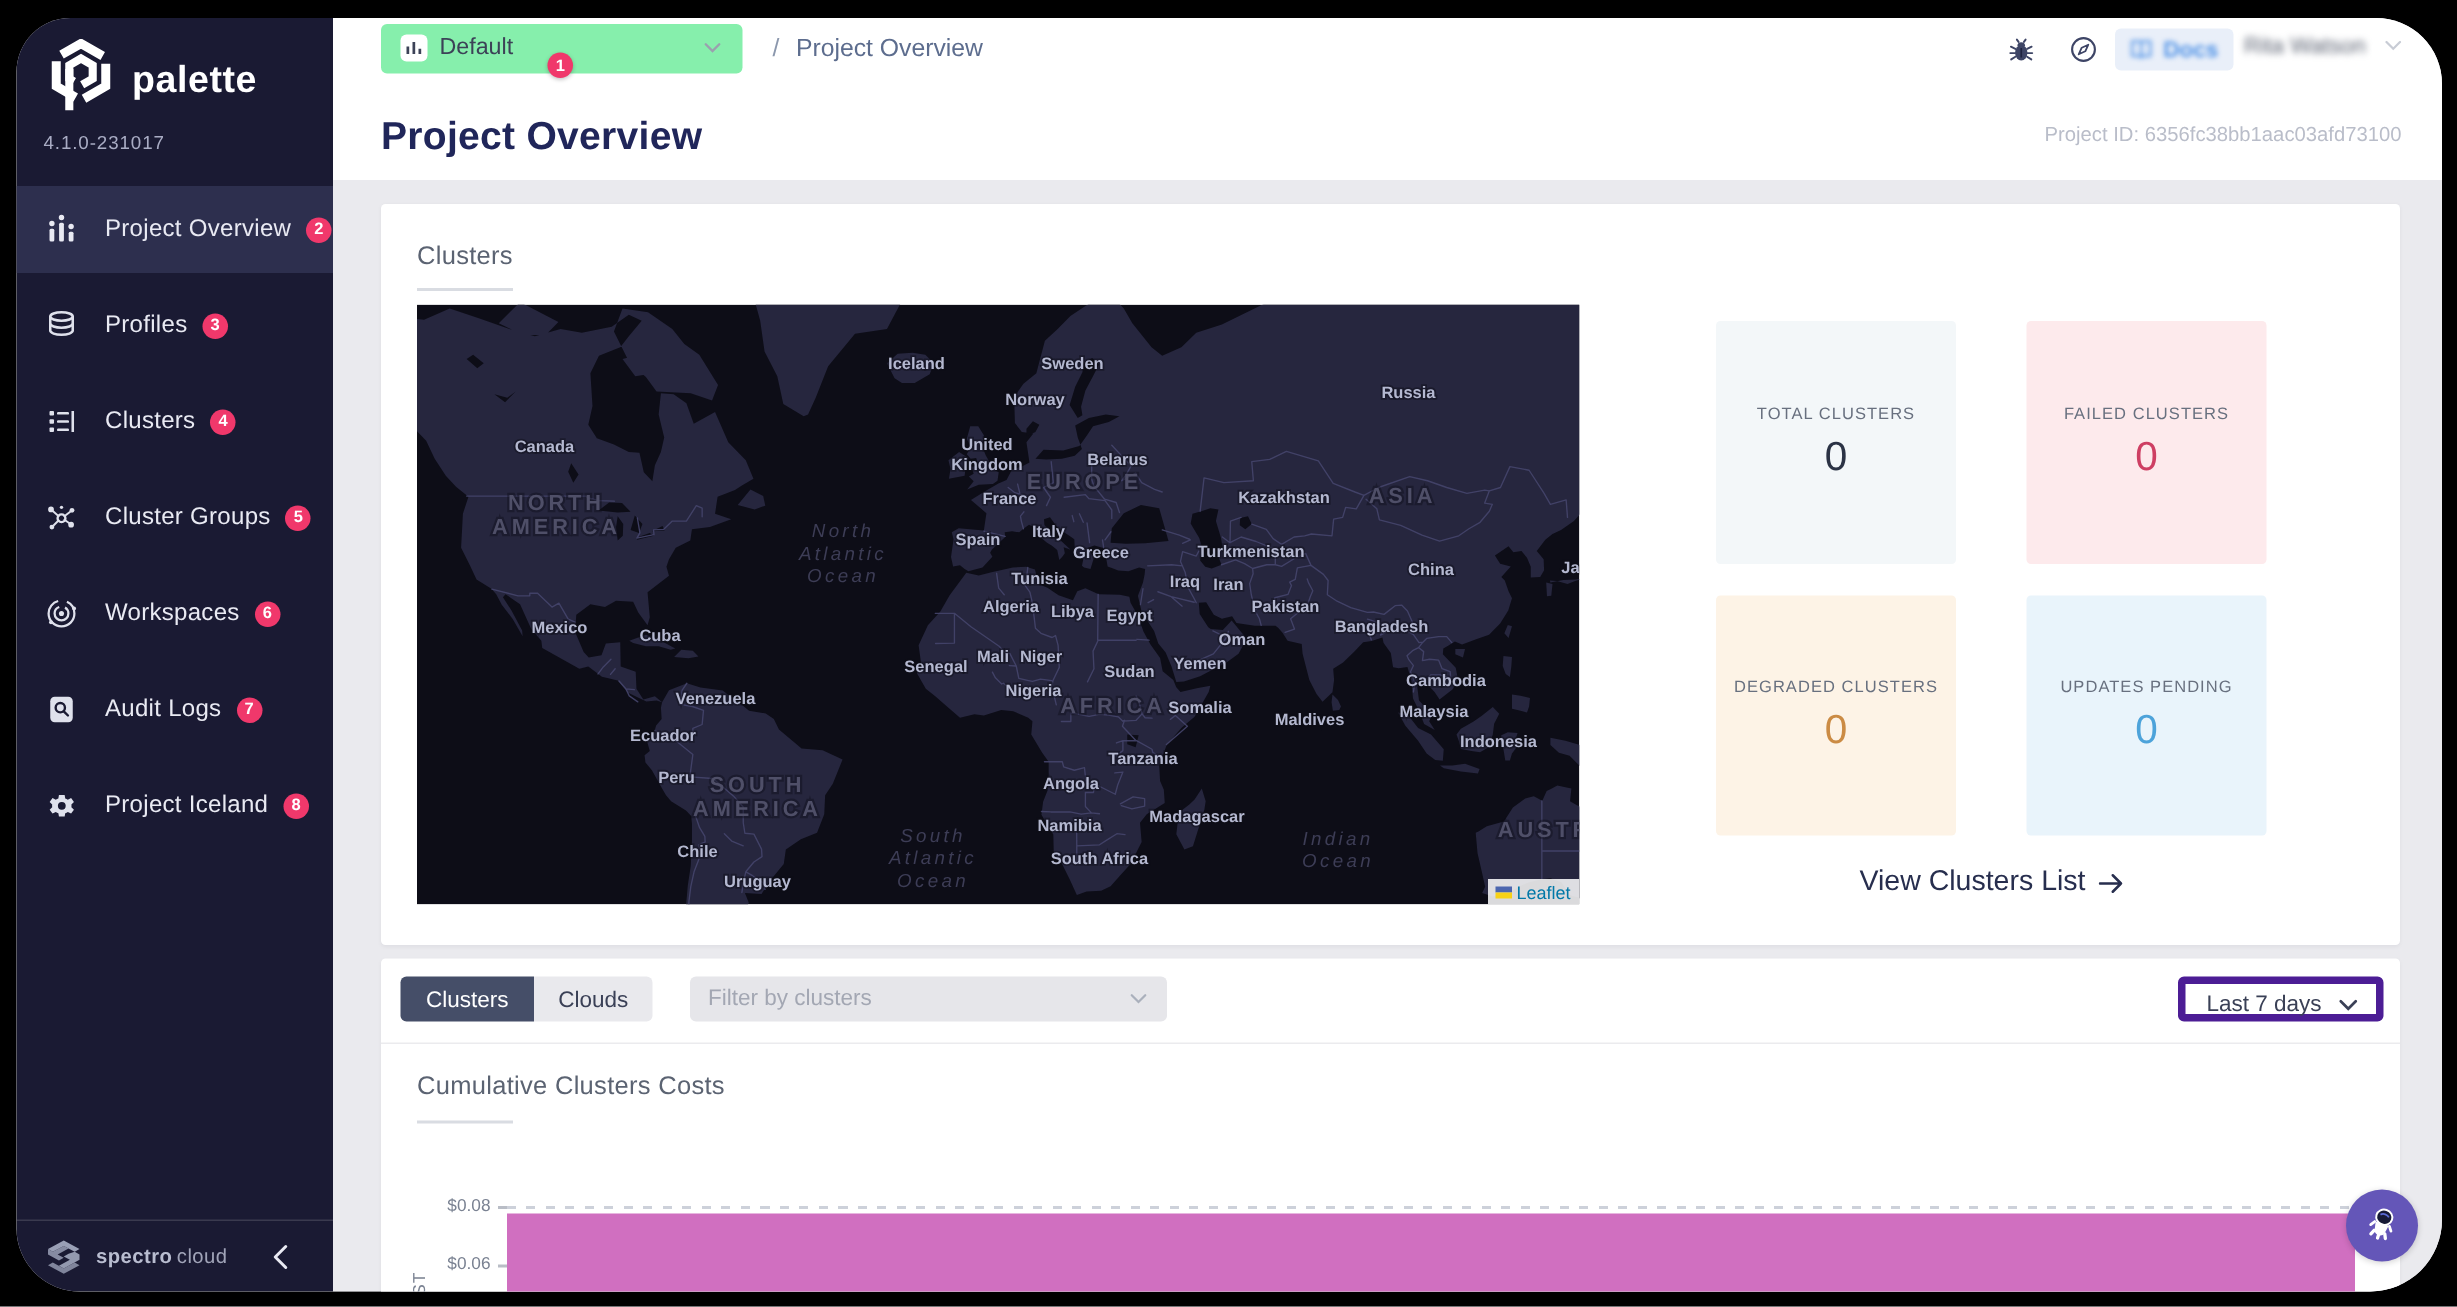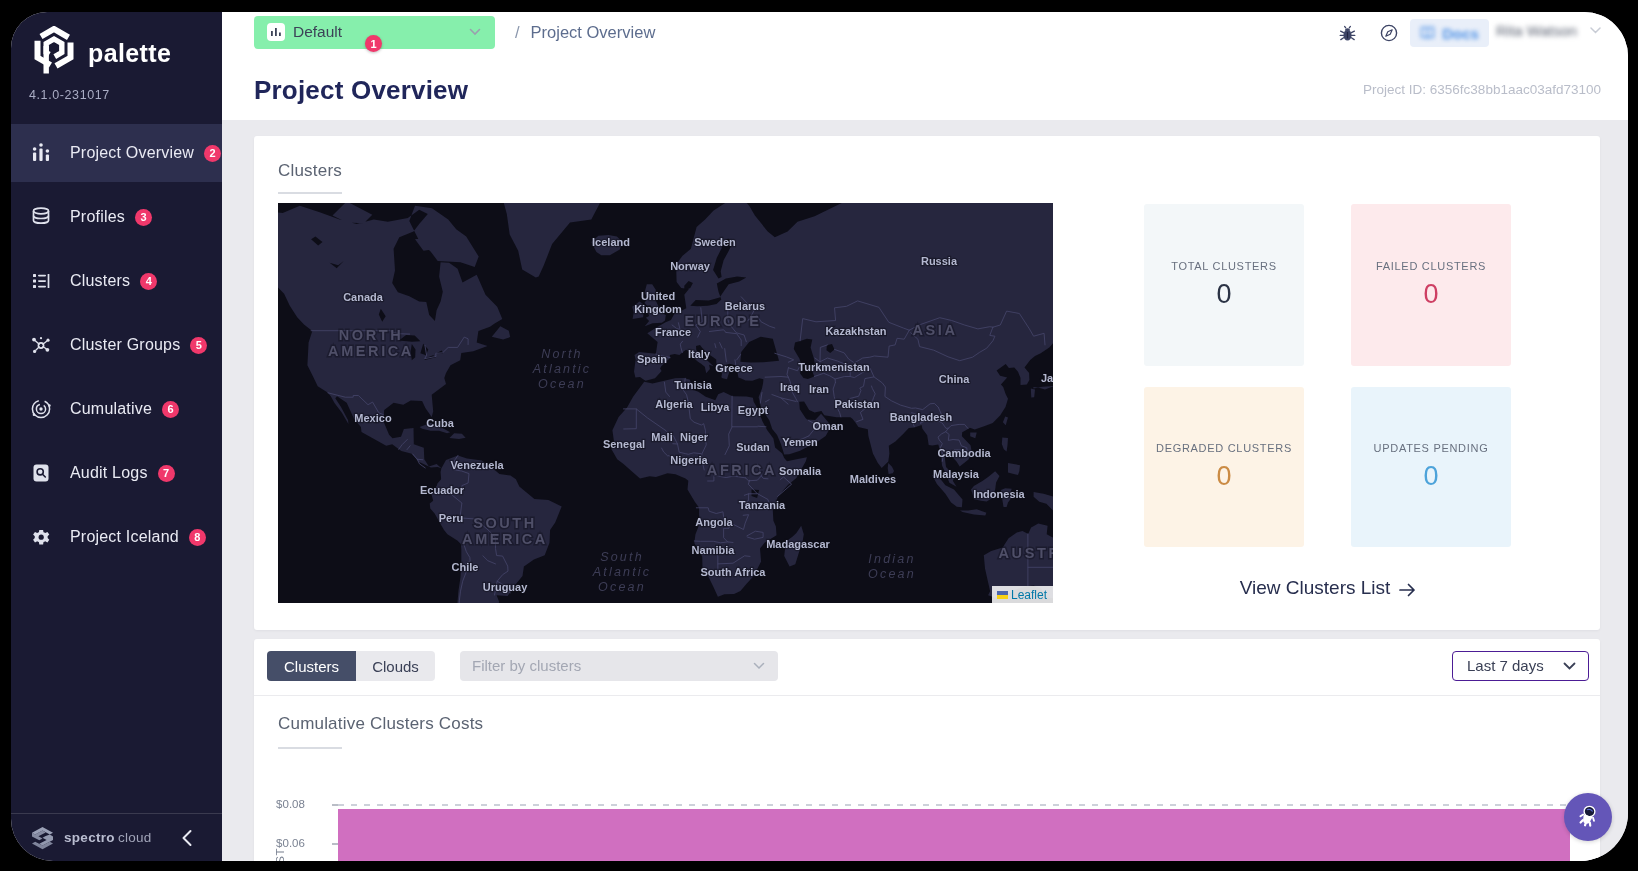--- a/index.html
+++ b/index.html
@@ -57,49 +57,49 @@
 .h3-rule { position:absolute; left:24px; width:64px; height:2px; background:#d9dce2; }
 
 
 .card-map .card-h3 { top:25px; }
 .card-map .h3-rule { top:56px; }
 .map-wrap { position:absolute; left:24px; top:67px; width:775px; height:400px; overflow:hidden; }
 .lbl-country { fill:#b4b8d0; font-size:11px; font-weight:600; text-anchor:middle; paint-order:stroke; stroke:#0d0d17; stroke-width:2.4px; stroke-opacity:.45; font-family:"Liberation Sans",sans-serif; }
 .lbl-continent { fill:#4f4f68; font-size:14.5px; font-weight:700; letter-spacing:2.6px; text-anchor:middle; paint-order:stroke; stroke:#0d0d17; stroke-width:3px; stroke-opacity:.4; font-family:"Liberation Sans",sans-serif; }
 .lbl-ocean { fill:#3d3d56; font-size:12.5px; font-style:italic; letter-spacing:2.2px; text-anchor:middle; font-family:"Liberation Sans",sans-serif; }
 .lbl-attr { fill:#0078a8; font-size:12px; font-family:"Liberation Sans",sans-serif; }
-.stats { position:absolute; left:890px; top:68px; width:368px; display:grid; grid-template-columns:160px 160px; grid-template-rows:162px 160px; column-gap:47px; row-gap:21px; }
+.stats { position:absolute; left:890px; top:78px; width:368px; display:grid; grid-template-columns:160px 160px; grid-template-rows:162px 160px; column-gap:47px; row-gap:21px; }
 .stat { display:flex; flex-direction:column; align-items:center; justify-content:center; text-align:center; border-radius:3px; }
 .stat .s-label { font-size:11px; font-weight:500; letter-spacing:.7px; color:#68707f; }
 .stat .s-value { margin-top:7px; font-size:27px; font-weight:500; }
 .stat-total { background:#f3f7f9; } .stat-total .s-value { color:#2b3345; }
 .stat-failed { background:#fdeaec; } .stat-failed .s-value { color:#ce3f63; }
 .stat-degraded { background:#fdf3e6; } .stat-degraded .s-value { color:#cb8b44; }
 .stat-updates { background:#e9f4fb; } .stat-updates .s-value { color:#4da3da; }
 .view-link { position:absolute; left:890px; top:441px; width:368px; text-align:center; font-size:19px; font-weight:500; color:#272e4e; cursor:pointer; }
 .view-link svg { vertical-align:-3px; margin-left:9px; }
 
 
 .tabs-row { position:absolute; left:13px; top:12px; display:flex; }
 .tab { height:30px; display:flex; align-items:center; justify-content:center; font-size:15px; cursor:pointer; }
 .tab-clusters { width:89px; border-radius:4px 0 0 4px; }
 .tab-clouds { width:79px; border-radius:0 4px 4px 0; }
 .tab.on { background:#454e68; color:#fff; }
 .tab.off { background:#e9e9ed; color:#3a4056; }
 .filter-select { position:absolute; left:206px; top:12px; width:318px; height:30px; background:#e6e6ea; border-radius:4px; cursor:pointer; }
 .filter-select .ph { position:absolute; left:12px; top:6px; font-size:15px; color:#a3a7b3; }
 .filter-select .chev { position:absolute; right:13px; top:11px; }
-.range-select { position:absolute; right:11px; top:12px; width:137px; height:30px; background:#fff; border:1px solid #4c1d95; border-radius:4px; cursor:pointer; }
+.range-select { position:absolute; right:11px; top:12px; width:137px; height:30px; background:#fff; border:5px solid #4c1d95; border-radius:4px; cursor:pointer; }
 .range-select .val { position:absolute; left:14px; top:5px; font-size:15px; color:#3a4056; font-weight:500; }
 .range-select .chev { position:absolute; right:12px; top:10px; }
 .tabs-rule { position:absolute; left:0; right:0; top:56px; height:1px; background:#ebebee; }
 .card-costs .card-h3 { top:75px; }
 .card-costs .h3-rule { top:108px; }
 .cost-ylabel { position:absolute; left:20px; top:243px; transform:rotate(-90deg); transform-origin:0 0; font-size:11.5px; color:#7a8292; letter-spacing:.5px; }
-.ytick { position:absolute; left:0; width:73px; text-align:center; font-size:11.5px; color:#7a8292; }
+.ytick { position:absolute; left:0; width:73px; text-align:right; font-size:11.5px; color:#7a8292; }
 .ytick-008 { top:159px; } .ytick-006 { top:198px; }
 .tickmark { position:absolute; left:78px; width:6px; height:2px; background:#b9bdc6; }
 .tick-008 { top:165px; } .tick-006 { top:204px; }
 .gridline { position:absolute; left:84px; width:1232px; height:2px; top:165px;
   background:repeating-linear-gradient(90deg,#cdd1da 0 6px,transparent 6px 13px); }
 .pink-area { position:absolute; left:84px; top:170px; width:1232px; height:130px; background:#d06fc0; }
 
 
 .fab { position:absolute; left:1553px; top:781px; width:48px; height:48px; border-radius:50%; background:#6456b8; z-index:40; display:flex; align-items:center; justify-content:center; cursor:pointer; box-shadow:0 1px 4px rgba(0,0,0,.18); }
 
@@ -186,21 +186,21 @@
           <g stroke="#dfe1ec" fill="none">
             <circle cx="12" cy="12" r="8.6" stroke-width="1.5" stroke-dasharray="38 6"></circle>
             <circle cx="12" cy="12" r="4.6" stroke-width="1.5" stroke-dasharray="20 4"></circle>
           </g>
           <g fill="#dfe1ec">
             <circle cx="12" cy="12" r="1.7"></circle>
               <circle cx="20.4" cy="8.6" r="1.3"></circle>
               <circle cx="5" cy="17.8" r="1.3"></circle>
           </g>
         </svg>
-        <span class="nav-label">Cumulative</span>
+        <span class="nav-label">Workspaces</span>
         <span class="pink-badge">6</span>
       </div>
       <div class="nav-item">
         <svg class="nav-icon" viewBox="0 0 24 24">
           <rect x="4.5" y="3.5" width="15" height="17" rx="3" fill="#dfe1ec"></rect>
           <circle cx="11.2" cy="10.8" r="3.1" fill="none" stroke="#1a1a33" stroke-width="1.6"></circle>
           <path d="M13.5 13.2 L16.3 16" stroke="#1a1a33" stroke-width="1.6" stroke-linecap="round"></path>
         </svg>
         <span class="nav-label">Audit Logs</span>
         <span class="pink-badge">7</span>

